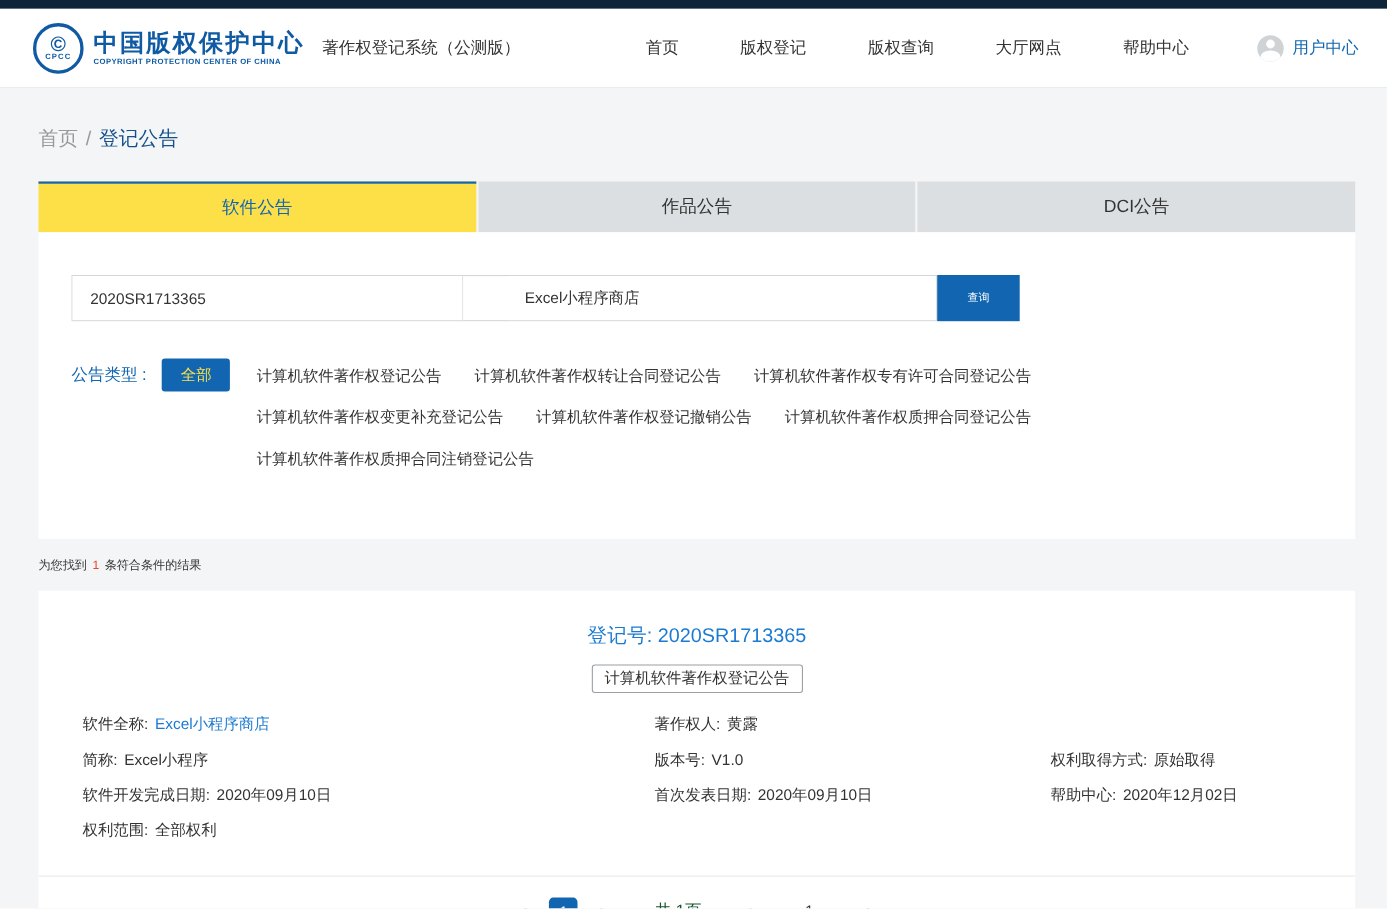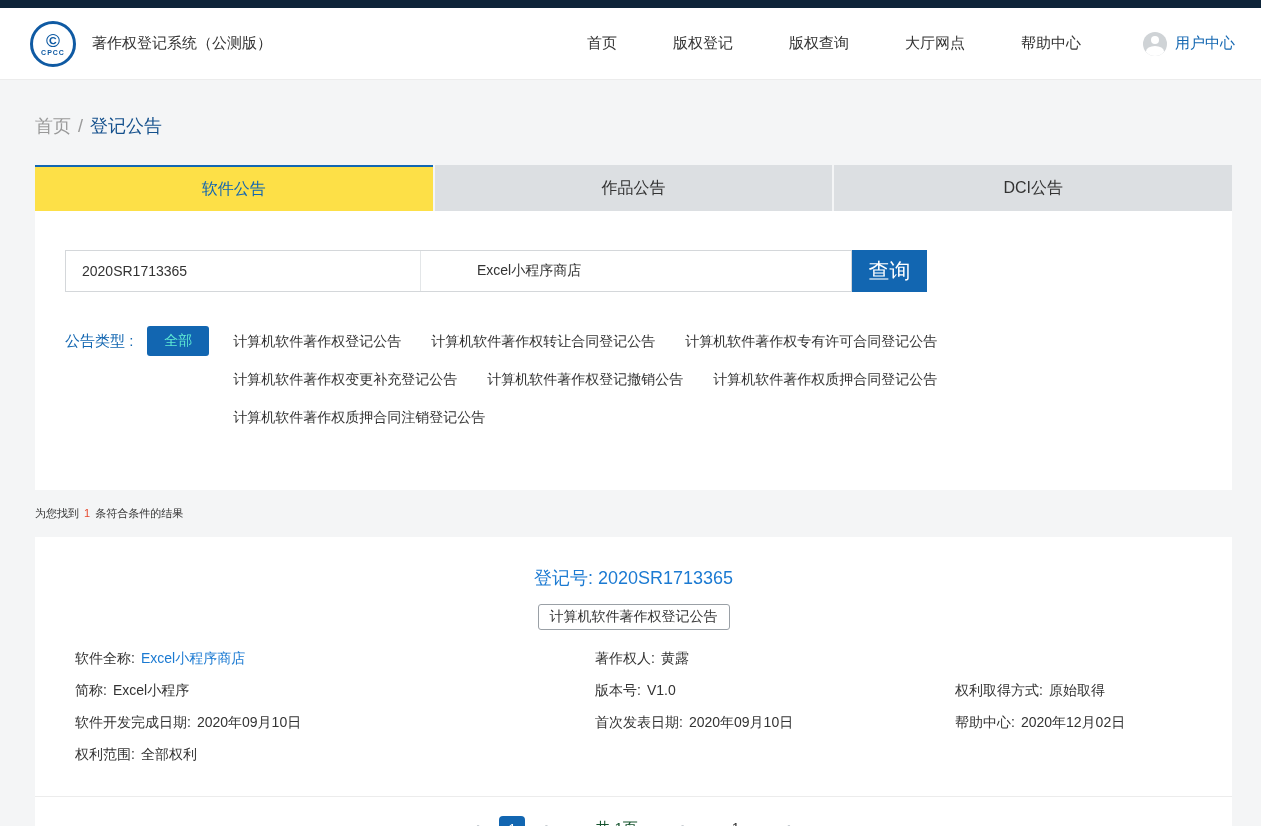--- a/index.html
+++ b/index.html
@@ -37,25 +37,25 @@
   .tab { flex:1; height:46px; display:flex; align-items:center; justify-content:center; font-size:16px; background:#dcdfe2; color:#333; cursor:pointer; }
   .tab.active { background:#fde047; color:#1266b1; border-top:2px solid #1266b1; }
 
   
   .panel { margin:0 29px 0 35px; background:#fff; padding:39px 30px 58px 30px; }
   .search { display:flex; height:42px; }
   .search-fields { display:flex; width:787px; border:1px solid #d4d7da; background:#fff;gap:40px; }
   .sf { border:none; outline:none; font-size:14px; color:#333; padding:0 16px; font-family:inherit; }
   .sf1 { width:355px; border-right:1px solid #e3e6e8; }
   .sf2 { flex:1; }
-  .btn-query { width:75px; background:#1266b1; color:#fff; font-size:21px; border:none; cursor:pointer; font-family:inherit; }
+  .btn-query { width:75px; background:#1266b1; color:#fff; font-size:10px; border:none; cursor:pointer; font-family:inherit; }
 
   .filters { margin-top:34px; display:flex; align-items:flex-start; }
   .f-label { color:#1266b1; font-size:15px; line-height:30px; white-space:nowrap; }
-  .btn-all { height:30px; padding:0 17px; background:#1266b1; color:#5eead4; border:none; border-radius:3px; font-size:14px; margin:0 24px 0 14px; cursor:pointer; font-family:inherit;text-align:center; }
+  .btn-all { height:30px; padding:0 17px; background:#1266b1; color:#fde047; border:none; border-radius:3px; font-size:14px; margin:0 24px 0 14px; cursor:pointer; font-family:inherit;text-align:center; }
   .opt-col { display:flex; flex-direction:column; gap:8px; }
   .opt-row { display:flex; gap:30px; line-height:30px; flex-wrap:wrap; }
   .opt { font-size:14px; color:#333; cursor:pointer; white-space:nowrap; }
 
   
   .results { margin:16px 0 0 35px; font-size:11px; color:#333; }
   .count { color:#e6482e; margin:0 5px; }
 
   
   .card { margin:16px 29px 0 35px; background:#fff; padding:29px 40px 26px 40px; }
@@ -79,20 +79,24 @@
 <body>
 
 <div class="page">
   <div class="topbar"></div>
 
   <div class="header">
     <div class="logo">
       <div class="logo-mark">
         <span class="c">©</span>
         <span class="cpcc">CPCC</span>
+      </div>
+      <div class="logo-text">
+        <div class="cn">中国版权保护中心</div>
+        <div class="en">COPYRIGHT PROTECTION CENTER OF CHINA</div>
       </div>
     </div>
     <div class="sys-title">著作权登记系统（公测版）</div>
     <div class="nav">
       <div class="nav-item">首页</div>
       <div class="nav-item">版权登记</div>
       <div class="nav-item">版权查询</div>
       <div class="nav-item">大厅网点</div>
       <div class="nav-item">帮助中心</div>
     </div>

